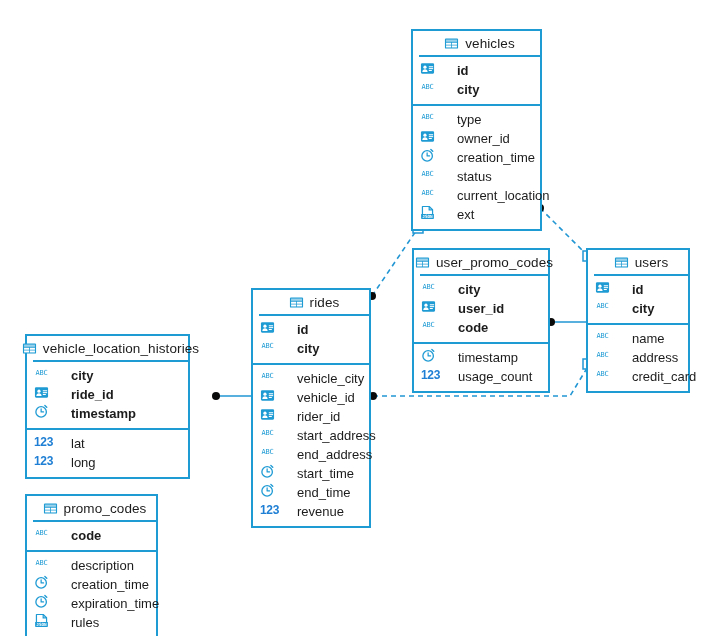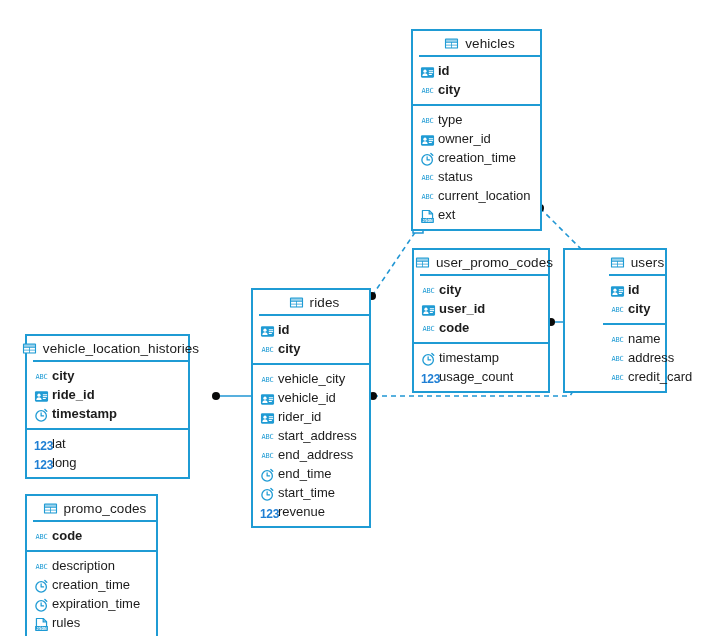--- a/index.html
+++ b/index.html
@@ -27,21 +27,21 @@
     box-sizing:border-box;
     margin-left:6px;
   }
   .tbl-title{
     font-size:13.5px;color:#1c1c1c;font-weight:400;white-space:nowrap;
     letter-spacing:.1px;
   }
   .field-group{padding:4px 0 5px 0;}
   .field-group + .field-group{border-top:2px solid #1f9bd4;}
   .field-row{
-    display:flex;align-items:flex-end;gap:3px;
+    display:flex;align-items:flex-start;gap:22px;
     height:19px;padding:0 7px;box-sizing:border-box;
     white-space:nowrap;
   }
   .field-name{font-size:13px;color:#1c1c1c;line-height:19px;}
   .field-row.pk .field-name{font-weight:700;}
   .ficon{width:15px;height:15px;flex:0 0 15px;display:block;}
 
   
   .abc-lbl{
     font-family:"DejaVu Sans Mono","Liberation Mono",monospace;
@@ -210,21 +210,21 @@
           <span class="field-name">timestamp</span>
         </div>
         <div class="field-row">
           <span class="ficon">
             <span class="num-lbl">123</span>
           </span>
           <span class="field-name">usage_count</span>
         </div>
       </div>
     </div>
-    <div class="table-node" style="left: 563px; top: 248px; width: 104px; padding-left: 38px;">
+    <div class="table-node" style="left: 586px; top: 248px; width: 104px;">
       <div class="tbl-header">
         <span class="ficon"><svg viewBox="0 0 16 16" width="15" height="15">
             <rect x="1" y="2.6" width="14" height="10.8" rx="1" fill="#1f9bd4"></rect>
             <rect x="2.2" y="3.8" width="11.6" height="2.4" fill="#ffffff" opacity=".55"></rect>
             <rect x="2.2" y="7.2" width="5.4" height="2.1" fill="#ffffff"></rect>
             <rect x="8.4" y="7.2" width="5.4" height="2.1" fill="#ffffff"></rect>
             <rect x="2.2" y="10.1" width="5.4" height="2.1" fill="#ffffff"></rect>
             <rect x="8.4" y="10.1" width="5.4" height="2.1" fill="#ffffff"></rect>
           </svg></span>
         <span class="tbl-title">users</span>
@@ -340,29 +340,29 @@
             <span class="abc-lbl">ABC</span>
           </span>
           <span class="field-name">end_address</span>
         </div>
         <div class="field-row">
           <span class="ficon"><svg viewBox="0 0 16 16" width="15" height="15">
               <circle cx="7.6" cy="8.4" r="5.6" fill="none" stroke="#1f9bd4" stroke-width="1.4"></circle>
               <path d="M7.6 5.2 V8.4 H10.2" fill="none" stroke="#1f9bd4" stroke-width="1.3" stroke-linecap="round" stroke-linejoin="round"></path>
               <path d="M11.6 1.6 L13.6 3.4" stroke="#1f9bd4" stroke-width="1.5" stroke-linecap="round"></path>
             </svg></span>
+          <span class="field-name">start_time</span>
+        </div>
+        <div class="field-row">
+          <span class="ficon"><svg viewBox="0 0 16 16" width="15" height="15">
+              <circle cx="7.6" cy="8.4" r="5.6" fill="none" stroke="#1f9bd4" stroke-width="1.4"></circle>
+              <path d="M7.6 5.2 V8.4 H10.2" fill="none" stroke="#1f9bd4" stroke-width="1.3" stroke-linecap="round" stroke-linejoin="round"></path>
+              <path d="M11.6 1.6 L13.6 3.4" stroke="#1f9bd4" stroke-width="1.5" stroke-linecap="round"></path>
+            </svg></span>
           <span class="field-name">end_time</span>
-        </div>
-        <div class="field-row">
-          <span class="ficon"><svg viewBox="0 0 16 16" width="15" height="15">
-              <circle cx="7.6" cy="8.4" r="5.6" fill="none" stroke="#1f9bd4" stroke-width="1.4"></circle>
-              <path d="M7.6 5.2 V8.4 H10.2" fill="none" stroke="#1f9bd4" stroke-width="1.3" stroke-linecap="round" stroke-linejoin="round"></path>
-              <path d="M11.6 1.6 L13.6 3.4" stroke="#1f9bd4" stroke-width="1.5" stroke-linecap="round"></path>
-            </svg></span>
-          <span class="field-name">start_time</span>
         </div>
         <div class="field-row">
           <span class="ficon">
             <span class="num-lbl">123</span>
           </span>
           <span class="field-name">revenue</span>
         </div>
       </div>
     </div>
     <div class="table-node" style="left: 25px; top: 334px; width: 165px;">

